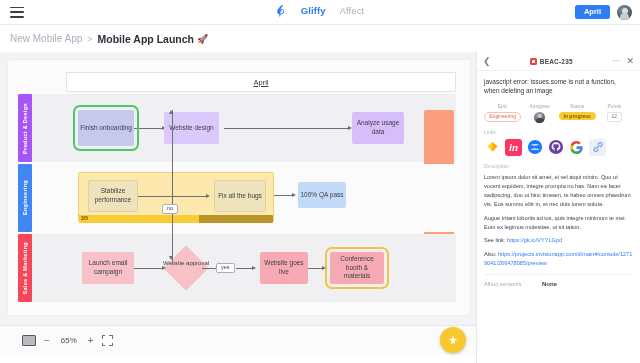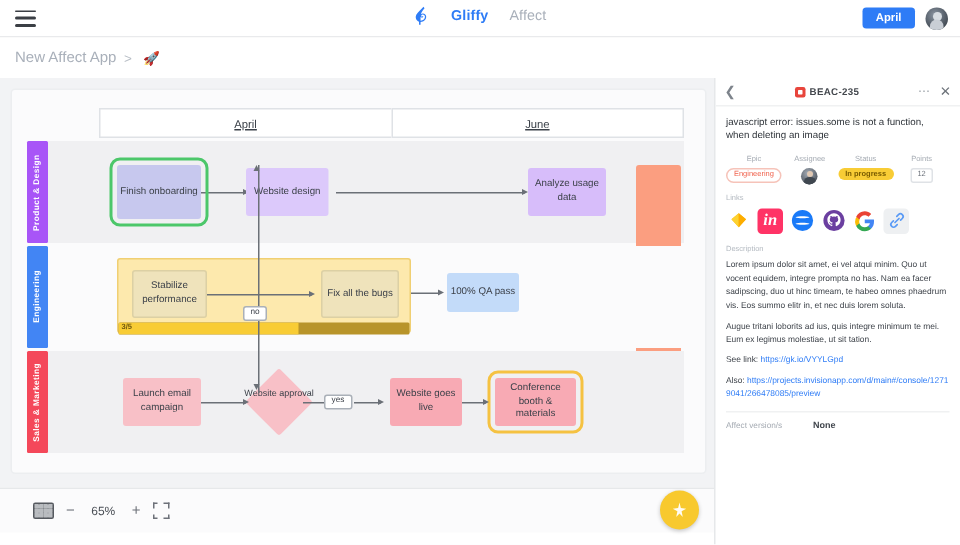--- a/index.html
+++ b/index.html
@@ -273,31 +273,31 @@
       <span class="brand-name">Gliffy</span>
       <span class="brand-sub">Affect</span>
     </div>
     <div class="topright">
       <button class="share-btn">April</button>
       <div class="avatar-top"></div>
     </div>
   </div>
 
   <div class="crumbbar">
-    <span class="crumb-prev">New Affect App</span>
+    <span class="crumb-prev">New Mobile App</span>
     <span class="crumb-sep">&gt;</span>
+    <span class="crumb-cur">Mobile App Launch</span>
     <span class="crumb-emoji">🚀</span>
   </div>
 
   <div class="canvas">
     <div class="board">
 
       <div class="months">
         <div class="month">April</div>
-        <div class="month">June</div>
       </div>
 
       <div class="lane lane1">
         <div class="lane-label" style="background:#a855f7">
           <span>Product &amp; Design</span>
         </div>
         <div class="lane-body">
 
           <div class="edge edge-h" style="left:102px; top:34px; width:30px;"></div>
           <div class="arrow-r" style="left:130px; top:31.6px;"></div>

